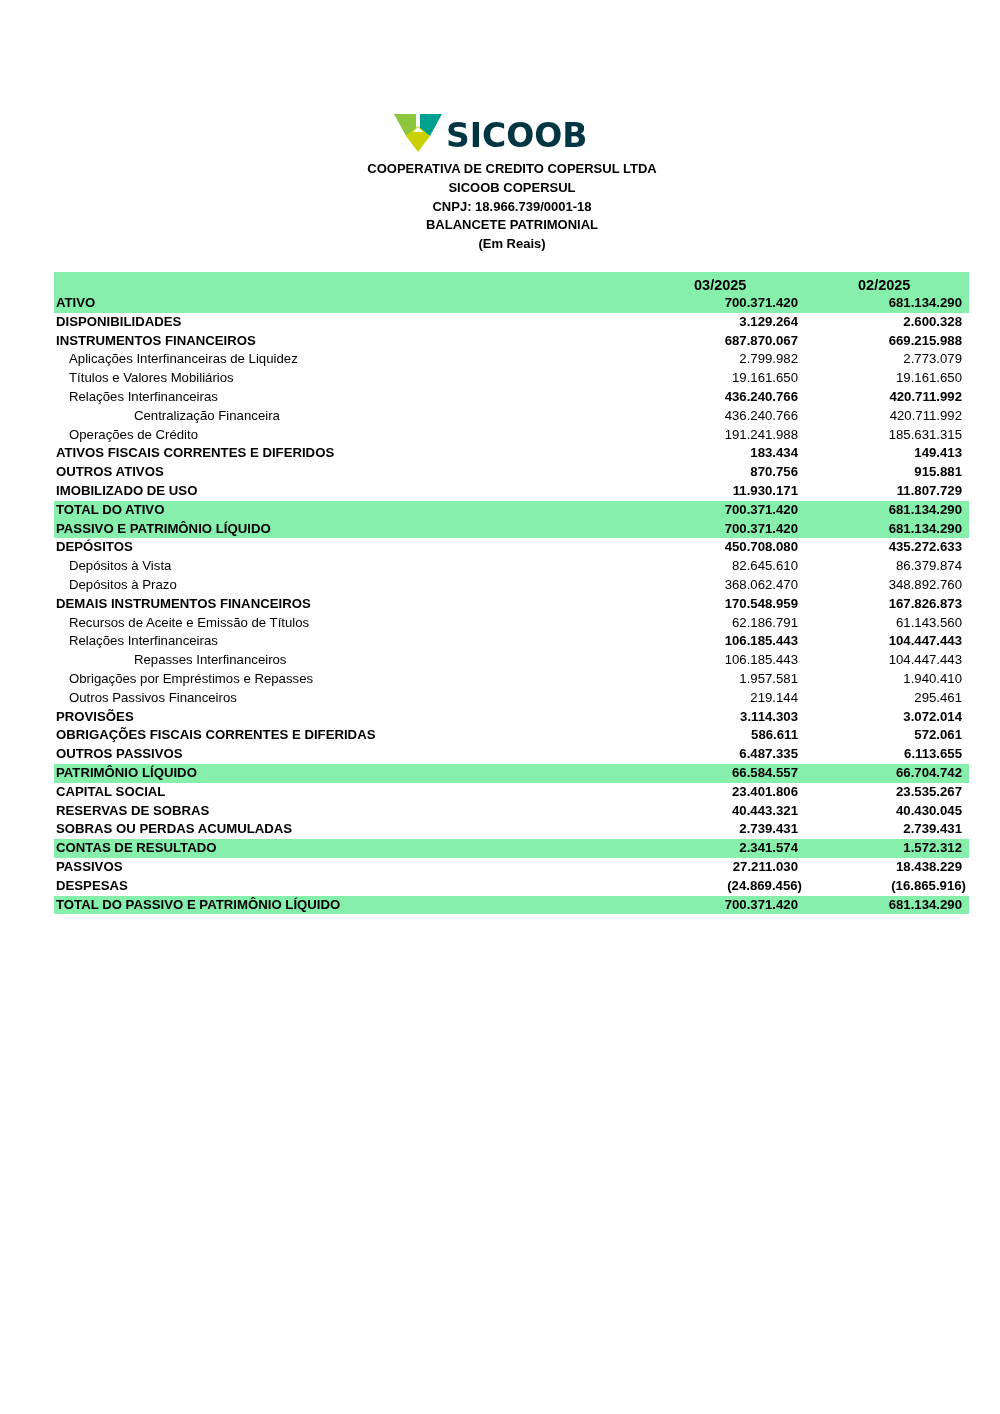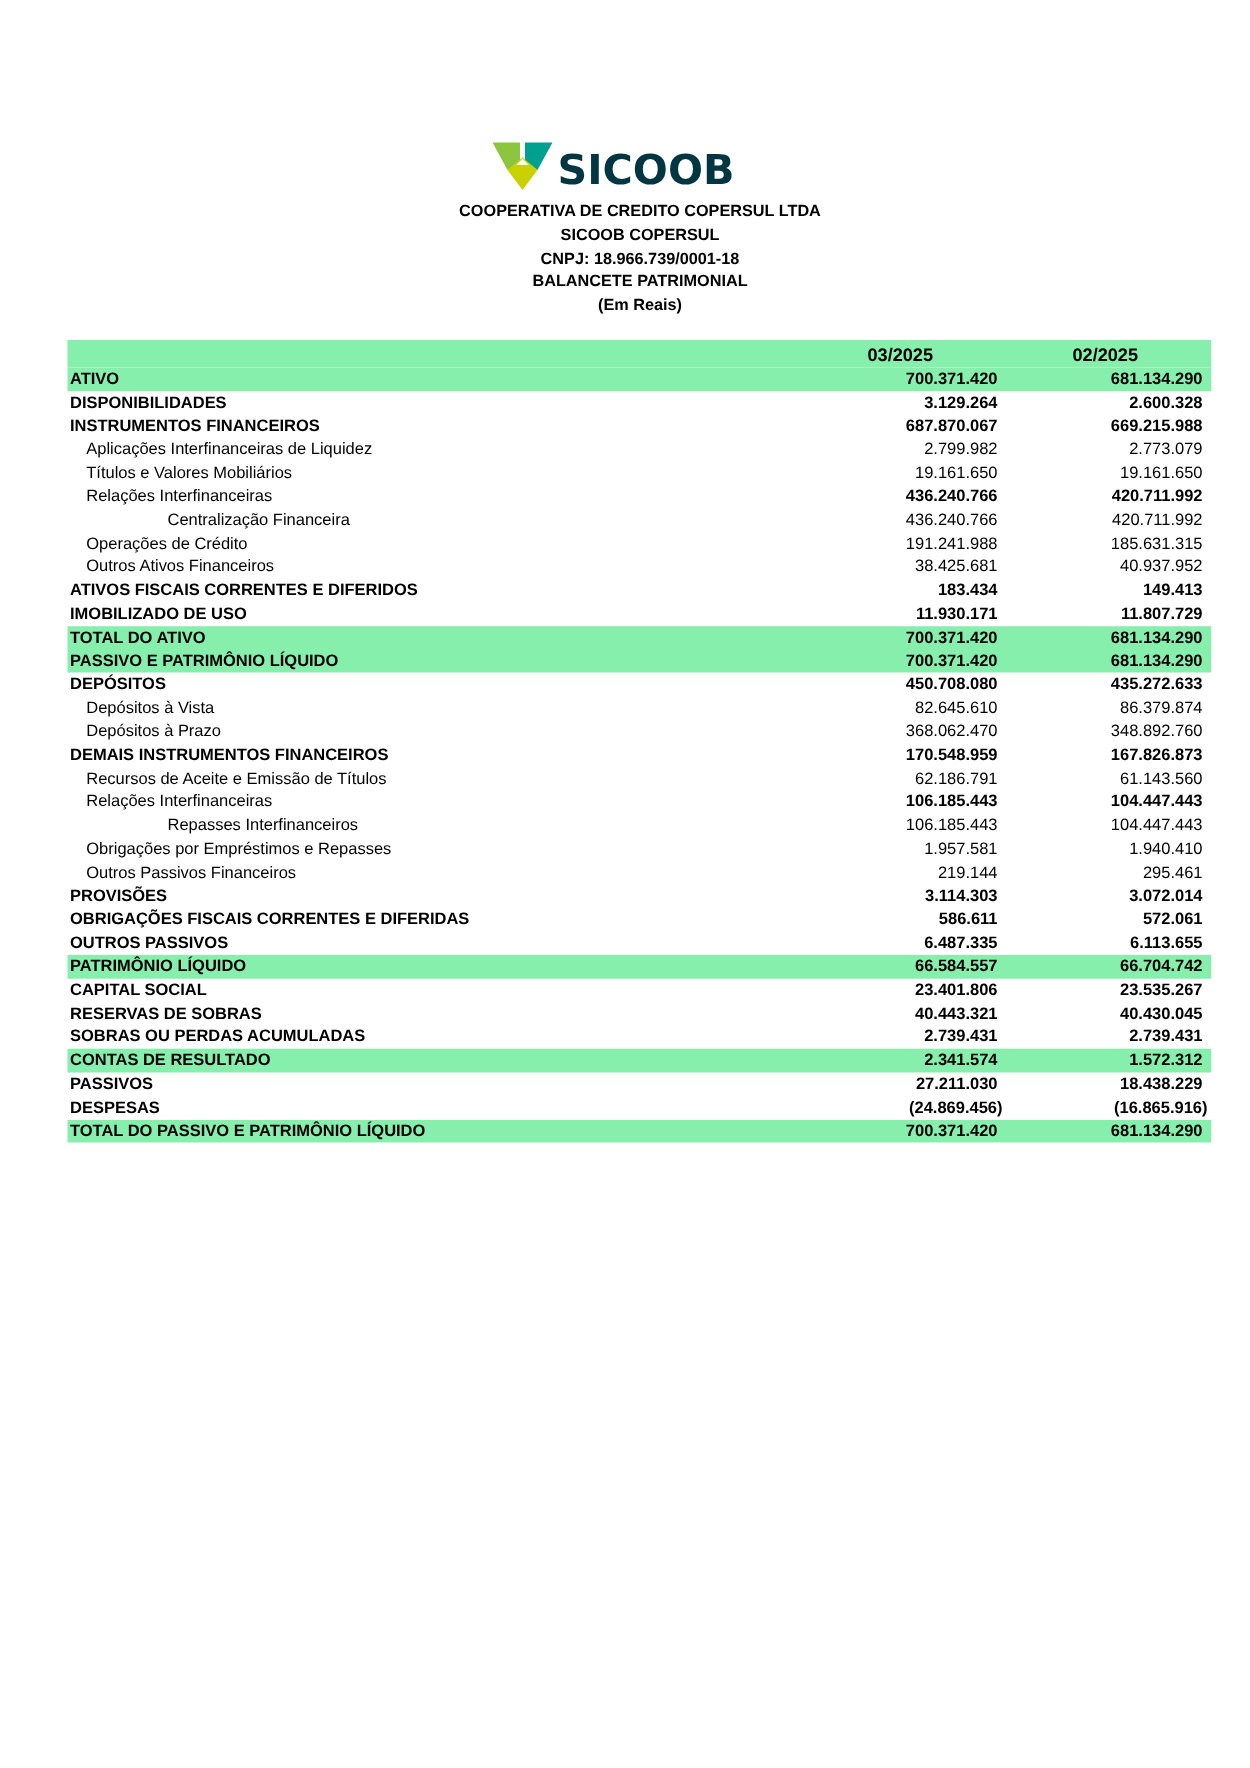--- a/index.html
+++ b/index.html
@@ -84,31 +84,31 @@
   <div class="row">
       <span class="label l2">Centralização Financeira</span>
       <span class="v1">436.240.766</span>
       <span class="v2">420.711.992</span>
     </div>
   <div class="row">
       <span class="label l1">Operações de Crédito</span>
       <span class="v1">191.241.988</span>
       <span class="v2">185.631.315</span>
     </div>
-  <div class="row">
-      <span class="label l1">Outros Ativos Financeiros</span>
-      <span class="v1">38.425.681</span>
-      <span class="v2">40.937.952</span>
-    </div>
   <div class="row bold">
       <span class="label">ATIVOS FISCAIS CORRENTES E DIFERIDOS</span>
       <span class="v1">183.434</span>
       <span class="v2">149.413</span>
     </div>
   <div class="row bold">
+      <span class="label">OUTROS ATIVOS</span>
+      <span class="v1">870.756</span>
+      <span class="v2">915.881</span>
+    </div>
+  <div class="row bold">
       <span class="label">IMOBILIZADO DE USO</span>
       <span class="v1">11.930.171</span>
       <span class="v2">11.807.729</span>
     </div>
   <div class="row shade bold">
       <span class="label">TOTAL DO ATIVO</span>
       <span class="v1">700.371.420</span>
       <span class="v2">681.134.290</span>
     </div>
   <div class="row shade bold">

